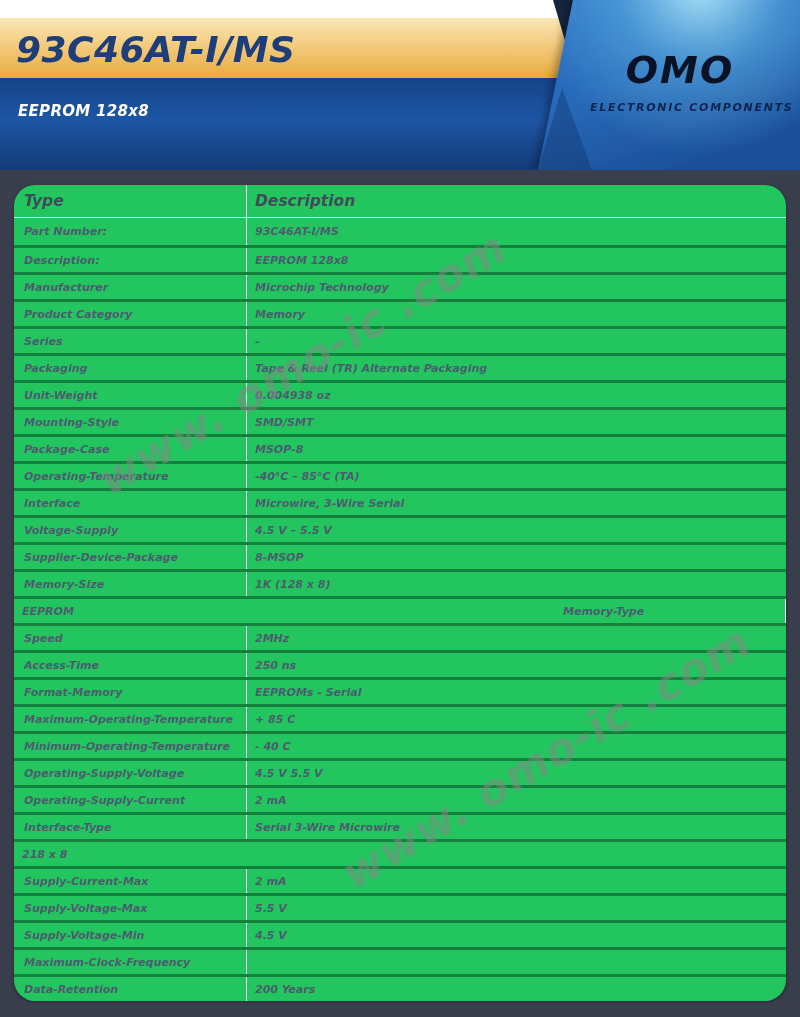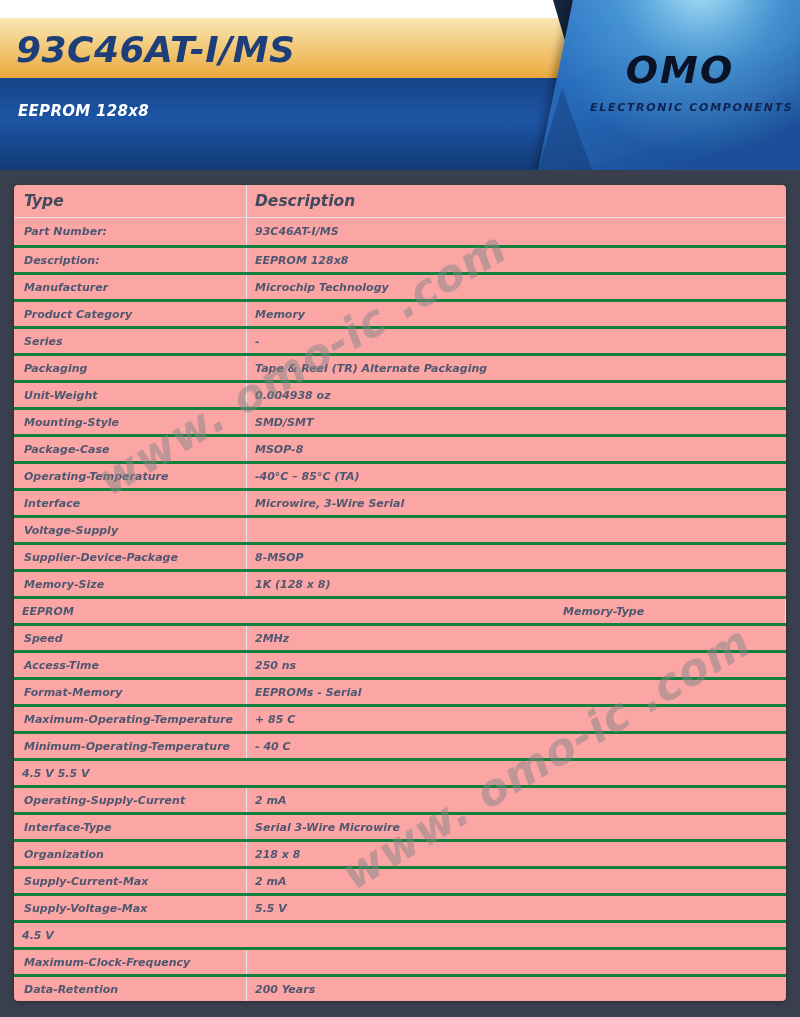--- a/index.html
+++ b/index.html
@@ -25,21 +25,21 @@
   .logo-text {
     font-size:38px; line-height:56px; font-weight:bold; color:#0a1226; letter-spacing:2px;
   }
   .logo-tagline {
     margin-top:3px; font-size:11px; font-weight:bold; color:#0f2350; letter-spacing:1.7px;
     white-space:nowrap;
   }
   
   .card {
     position:absolute; left:14px; top:185px; width:772px;
-    background:#fca5a5; border-radius:4px; overflow:hidden; z-index:1;
+    background:#22c55e; border-radius:21px; overflow:hidden; z-index:1;
     box-shadow:0 1px 4px rgba(0,0,0,0.35);
   }
   .thead { display:flex; height:33px; border-bottom:1px solid #dfe3e8; }
   .th { font-size:15.5px; font-weight:bold; color:#414a5b; }
   .col-type {
     flex:none; width:233px; padding-left:10px; border-right:1px solid #e4e7eb;
     display:flex; align-items:center; align-self:stretch;
   }
   .col-desc { flex:1; padding-left:8px; display:flex; align-items:center; }
   .tr { display:flex; height:27px; }
@@ -167,20 +167,21 @@
     <div class="td col-desc">-40°C – 85°C (TA)</div>
   </div>
 
   <div class="tr">
     <div class="td col-type">Interface</div>
     <div class="td col-desc">Microwire, 3-Wire Serial</div>
   </div>
 
   <div class="tr">
     <div class="td col-type">Voltage-Supply</div>
+    <div class="td col-desc">4.5 V – 5.5 V</div>
   </div>
 
   <div class="tr">
     <div class="td col-type">Supplier-Device-Package</div>
     <div class="td col-desc">8-MSOP</div>
   </div>
 
   <div class="tr">
     <div class="td col-type">Memory-Size</div>
     <div class="td col-desc">1K (128 x 8)</div>
@@ -210,49 +211,50 @@
     <div class="td col-type">Maximum-Operating-Temperature</div>
     <div class="td col-desc">+ 85 C</div>
   </div>
 
   <div class="tr">
     <div class="td col-type">Minimum-Operating-Temperature</div>
     <div class="td col-desc">- 40 C</div>
   </div>
 
   <div class="tr">
+    <div class="td col-type">Operating-Supply-Voltage</div>
     <div class="td col-desc">4.5 V 5.5 V</div>
   </div>
 
   <div class="tr">
     <div class="td col-type">Operating-Supply-Current</div>
     <div class="td col-desc">2 mA</div>
   </div>
 
   <div class="tr">
     <div class="td col-type">Interface-Type</div>
     <div class="td col-desc">Serial 3-Wire Microwire</div>
   </div>
 
   <div class="tr">
-    <div class="td col-type">Organization</div>
     <div class="td col-desc">218 x 8</div>
   </div>
 
   <div class="tr">
     <div class="td col-type">Supply-Current-Max</div>
     <div class="td col-desc">2 mA</div>
   </div>
 
   <div class="tr">
     <div class="td col-type">Supply-Voltage-Max</div>
     <div class="td col-desc">5.5 V</div>
   </div>
 
   <div class="tr">
+    <div class="td col-type">Supply-Voltage-Min</div>
     <div class="td col-desc">4.5 V</div>
   </div>
 
   <div class="tr">
     <div class="td col-type">Maximum-Clock-Frequency</div>
   </div>
 
   <div class="tr">
     <div class="td col-type">Data-Retention</div>
     <div class="td col-desc">200 Years</div>

